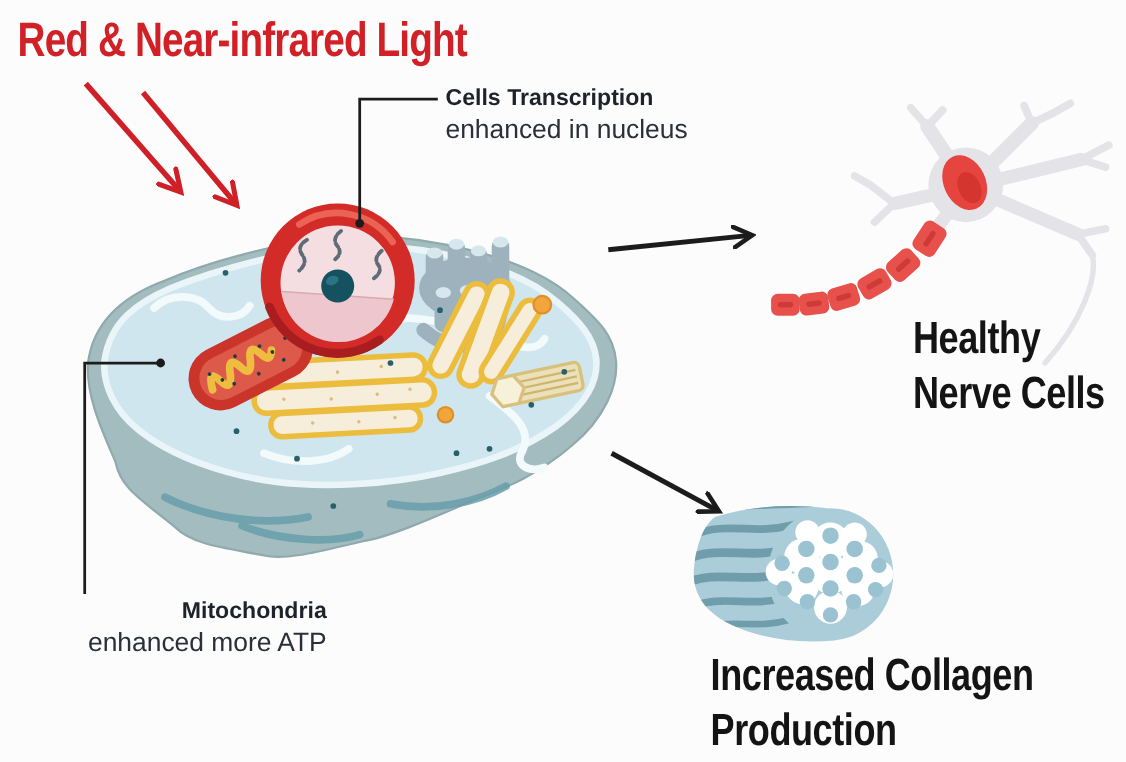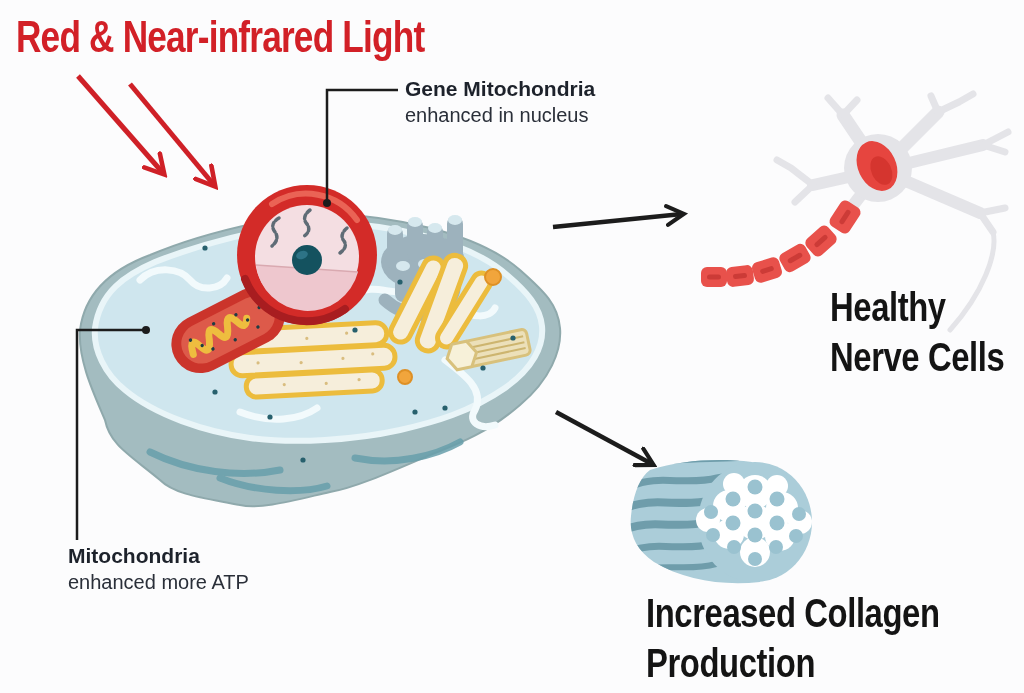--- a/index.html
+++ b/index.html
@@ -11,21 +11,21 @@
   .abs { position:absolute; }
   .headline {
     color:#d22027; font-size:44px; font-weight:700; letter-spacing:-1px;
     transform:scaleX(.80); transform-origin:0 0; white-space:nowrap;
   }
   .big-label {
     color:#141414; font-size:41px; font-weight:700; letter-spacing:-0.5px;
     line-height:1.22; transform:scaleX(.80); transform-origin:0 0; white-space:nowrap;
   }
   .callout-head { font-size:21px; font-weight:700; color:#1d222b; white-space:nowrap; }
-  .callout-sub  { font-size:20px; color:#2a2f39; margin-top:3px; white-space:nowrap; }
+  .callout-sub  { font-size:24px; color:#2a2f39; margin-top:3px; white-space:nowrap; }
   svg { display:block; }
   .overlay { pointer-events:none; }
 </style>
 </head>
 <body>
 
 <div class="canvas">
 
   <svg class="abs" style="left:55px; top:160px;" width="530" height="355" viewBox="0 0 530 355">
 
@@ -280,25 +280,25 @@
     </g>
     <g>
       <path d="M146,330 L77,330 L77,540" stroke="#1c1c1c" stroke-width="2.5" fill="none"></path>
       <circle cx="146" cy="330" r="4" fill="#1c1c1c"></circle>
     </g>
   </svg>
 
   <div class="abs headline" style="left:16px; top:12px;">Red &amp; Near-infrared Light</div>
 
   <div class="abs" style="left:405px; top:77px;">
-    <div class="callout-head">Gene Mitochondria</div>
+    <div class="callout-head">Cells Transcription</div>
     <div class="callout-sub">enhanced in nucleus</div>
   </div>
 
-  <div class="abs" style="left:68px; top:544px;">
+  <div class="abs" style="left:80px; top:544px;text-align:right;">
     <div class="callout-head">Mitochondria</div>
     <div class="callout-sub">enhanced more ATP</div>
   </div>
 
   <div class="abs big-label" style="left:830px; top:282px;">
     <div>Healthy</div>
     <div>Nerve Cells</div>
   </div>
 
   <div class="abs big-label" style="left:646px; top:588px;">

